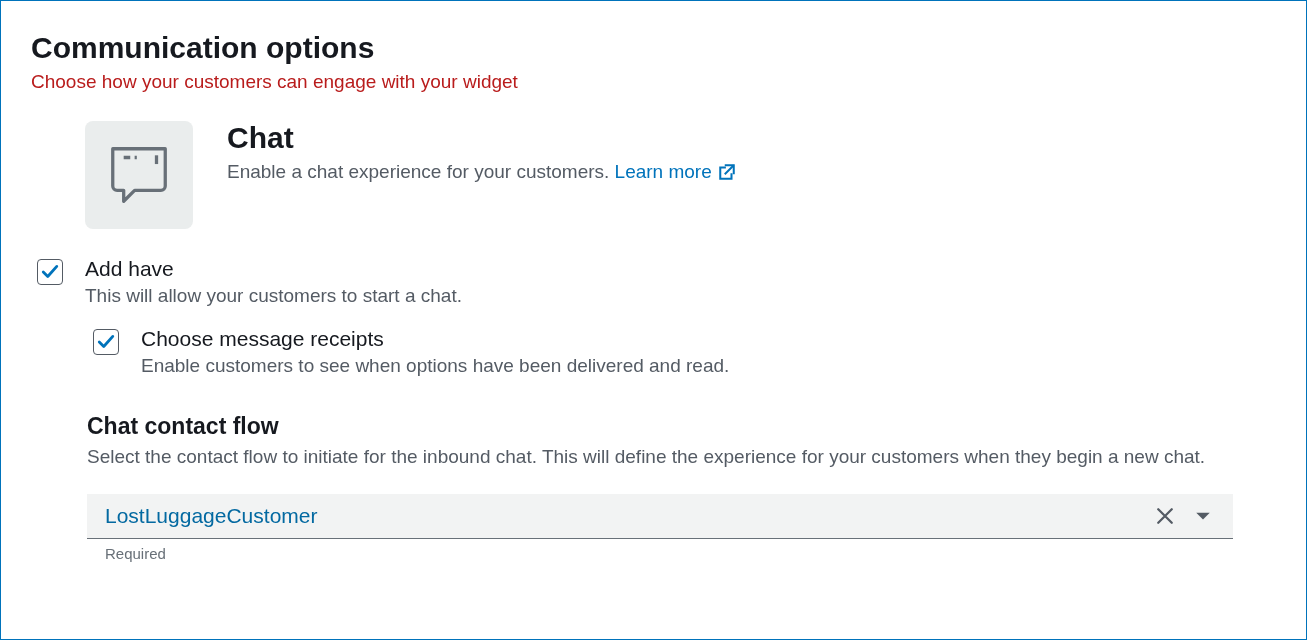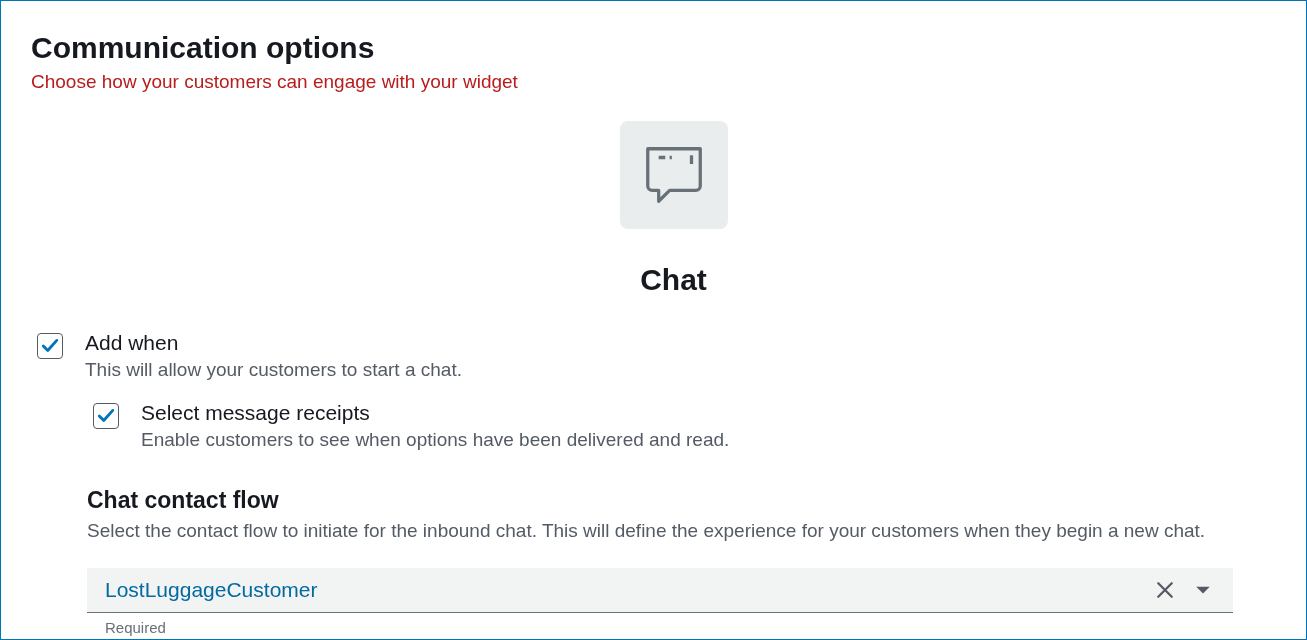--- a/index.html
+++ b/index.html
@@ -26,25 +26,23 @@
       color: #16191f;
       margin-bottom: 6px;
     }
     .panel-subtitle {
       font-size: 19px;
       color: #b91c1c;
       margin-bottom: 28px;
     }
     .chat-header-row {
       display: flex;
-      align-items: center;
       gap: 34px;
       margin-left: 54px;
       margin-bottom: 28px;
-      flex-direction: column;
     }
     .chat-icon-box {
       width: 108px;
       height: 108px;
       background: #eaeded;
       border-radius: 8px;
       display: flex;
       align-items: center;
       justify-content: center;
     }
@@ -189,43 +187,54 @@
   <div class="chat-header-row">
     <div class="chat-icon-box">
       <svg viewBox="0 0 64 64" fill="none">
         <path d="M8 8 H56 A4 4 0 0 1 56 8 V42 A4 4 0 0 1 52 46 H28 L18 56 V46 H12 A4 4 0 0 1 8 42 Z" stroke="#687078" stroke-width="3" fill="none" stroke-linejoin="round"></path>
         <line x1="18" y1="16" x2="30" y2="16" stroke="#687078" stroke-width="3" stroke-dasharray="6 4"></line>
         <line x1="48" y1="14" x2="48" y2="22" stroke="#687078" stroke-width="3"></line>
       </svg>
     </div>
     <div class="chat-header-text">
       <div class="chat-heading">Chat</div>
+      <div class="chat-desc">
+        <span>Enable a chat experience for your customers. </span>
+        <a href="#" class="learn-more">
+          <span>Learn more</span>
+          <svg viewBox="0 0 16 16">
+            <path d="M6 2 H14 V10" stroke="#0073bb" stroke-width="1.8" fill="none"></path>
+            <path d="M14 2 L6 10" stroke="#0073bb" stroke-width="1.8" fill="none"></path>
+            <path d="M12 9 V14 H2 V4 H7" stroke="#0073bb" stroke-width="1.8" fill="none"></path>
+          </svg>
+        </a>
+      </div>
     </div>
   </div>
 
   <div class="option-row indent-0">
     <div class="checkbox">
       <svg viewBox="0 0 16 16">
         <path d="M2 8 L6 12 L14 3" stroke="#0073bb" stroke-width="2.5" fill="none" stroke-linecap="round" stroke-linejoin="round"></path>
       </svg>
     </div>
     <div class="option-text">
-      <div class="option-label">Add when</div>
+      <div class="option-label">Add have</div>
       <div class="option-desc">This will allow your customers to start a chat.</div>
     </div>
   </div>
 
   <div class="option-row indent-1">
     <div class="checkbox">
       <svg viewBox="0 0 16 16">
         <path d="M2 8 L6 12 L14 3" stroke="#0073bb" stroke-width="2.5" fill="none" stroke-linecap="round" stroke-linejoin="round"></path>
       </svg>
     </div>
     <div class="option-text">
-      <div class="option-label">Select message receipts</div>
+      <div class="option-label">Choose message receipts</div>
       <div class="option-desc">Enable customers to see when options have been delivered and read.</div>
     </div>
   </div>
 
   <div class="section">
     <div class="section-title">Chat contact flow</div>
     <div class="section-desc">Select the contact flow to initiate for the inbound chat. This will define the experience for your customers when they begin a new chat.</div>
 
     <div class="select-row">
       <div class="select-value">LostLuggageCustomer</div>

